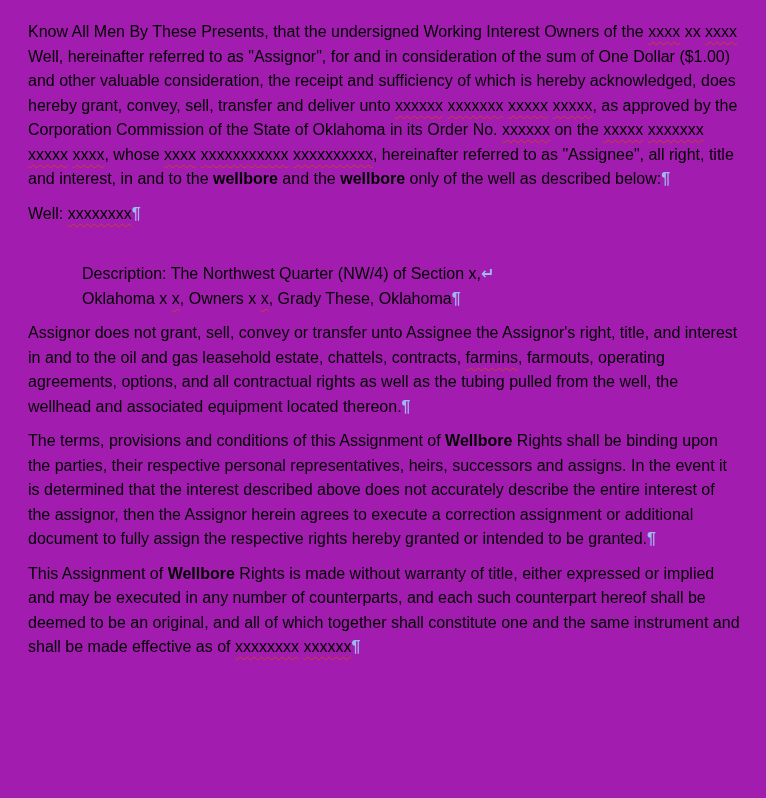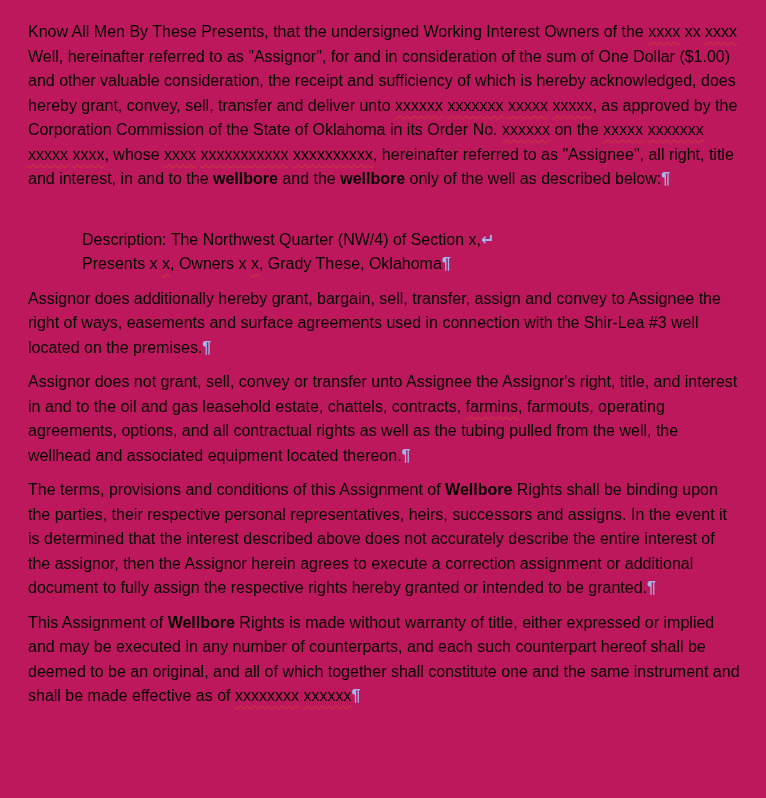--- a/index.html
+++ b/index.html
@@ -10,21 +10,21 @@
   body {
     width: 766px;
     height: 798px;
     overflow: hidden;
   }
   .page {
     box-sizing: border-box;
     width: 766px;
     height: 798px;
     padding: 20px 26px 8px 28px;
-    background: #be185d;
+    background: #a21caf;
     font-family: "Liberation Sans", "DejaVu Sans", sans-serif;
     font-size: 16px;
     line-height: 24.5px;
     color: var(--text-color, #000000);
   }
   .para {
     margin: 0 0 10px 0;
     padding: 0;
   }
   .para.indent {
@@ -46,19 +46,19 @@
     color: var(--mark-color, #9db9ed);
     font-weight: bold;
   }
 </style>
 </head>
 <body style="background: rgb(255, 255, 255);">
 
 <div class="page">
   <div>
       <p class="para"><span>Know All Men By These Presents, that the undersigned Working Interest Owners of the </span><span class="squiggle">xxxx</span><span> xx </span><span class="squiggle">xxxx</span><span> Well, hereinafter referred to as "Assignor", for and in consideration of the sum of One Dollar ($1.00) and other valuable consideration, the receipt and sufficiency of which is hereby acknowledged, does hereby grant, convey, sell, transfer and deliver unto </span><span class="squiggle">xxxxxx</span><span> </span><span class="squiggle">xxxxxxx</span><span> </span><span class="squiggle">xxxxx</span><span> </span><span class="squiggle">xxxxx</span><span>, as approved by the Corporation Commission of the State of Oklahoma in its Order No. </span><span class="squiggle">xxxxxx</span><span> on the </span><span class="squiggle">xxxxx</span><span> </span><span class="squiggle">xxxxxxx</span><span> </span><span class="squiggle">xxxxx</span><span> </span><span class="squiggle">xxxx</span><span>, whose </span><span class="squiggle">xxxx</span><span> </span><span class="squiggle">xxxxxxxxxxx</span><span> </span><span class="squiggle">xxxxxxxxxx</span><span>, hereinafter referred to as "Assignee", all right, title and interest, in and to the </span><span class="bold">wellbore</span><span> and the </span><span class="bold">wellbore</span><span> only of the well as described below:</span><span class="fmark">¶</span></p>
-      <p class="para indent"><span>Description: The Northwest Quarter (NW/4) of Section x,</span><span class="fmark">↵</span><br><span>Presents x </span><span class="squiggle">x</span><span>, Owners x </span><span class="squiggle">x</span><span>, Grady These, Oklahoma</span><span class="fmark">¶</span></p>
-      <p class="para"><span>Assignor does additionally hereby grant, bargain, sell, transfer, assign and convey to Assignee the right of ways, easements and surface agreements used in connection with the Shir-Lea #3 well located on the premises.</span><span class="fmark">¶</span></p>
+      <p class="para"><span>Well: </span><span class="squiggle">xxxxxxxx</span><span class="fmark">¶</span></p>
+      <p class="para indent"><span>Description: The Northwest Quarter (NW/4) of Section x,</span><span class="fmark">↵</span><br><span>Oklahoma x </span><span class="squiggle">x</span><span>, Owners x </span><span class="squiggle">x</span><span>, Grady These, Oklahoma</span><span class="fmark">¶</span></p>
       <p class="para"><span>Assignor does not grant, sell, convey or transfer unto Assignee the Assignor's right, title, and interest in and to the oil and gas leasehold estate, chattels, contracts, </span><span class="squiggle">farmins</span><span>, farmouts, operating agreements, options, and all contractual rights as well as the tubing pulled from the well, the wellhead and associated equipment located thereon.</span><span class="fmark">¶</span></p>
       <p class="para"><span>The terms, provisions and conditions of this Assignment of </span><span class="bold">Wellbore</span><span> Rights shall be binding upon the parties, their respective personal representatives, heirs, successors and assigns. In the event it is determined that the interest described above does not accurately describe the entire interest of the assignor, then the Assignor herein agrees to execute a correction assignment or additional document to fully assign the respective rights hereby granted or intended to be granted.</span><span class="fmark">¶</span></p>
       <p class="para"><span>This Assignment of </span><span class="bold">Wellbore</span><span> Rights is made without warranty of title, either expressed or implied and may be executed in any number of counterparts, and each such counterpart hereof shall be deemed to be an original, and all of which together shall constitute one and the same instrument and shall be made effective as of </span><span class="squiggle">xxxxxxxx</span><span> </span><span class="squiggle">xxxxxx</span><span class="fmark">¶</span></p>
     </div>
 </div>
 
 </body></html>

